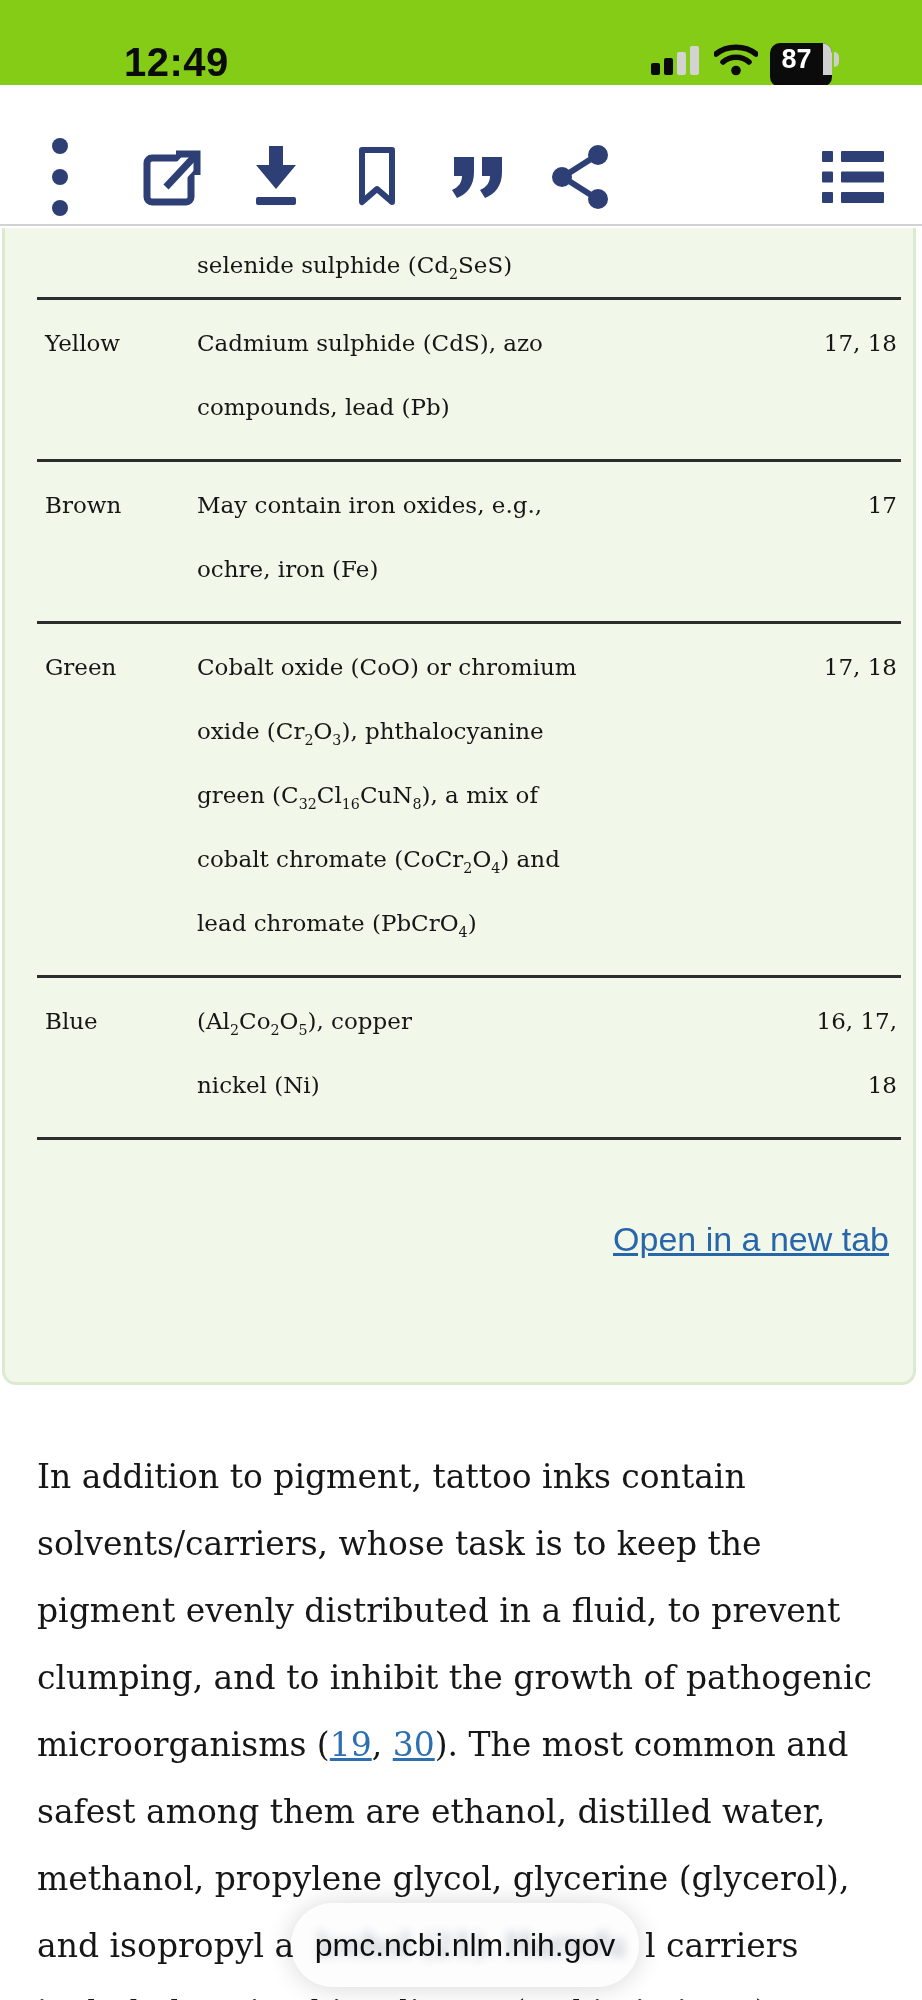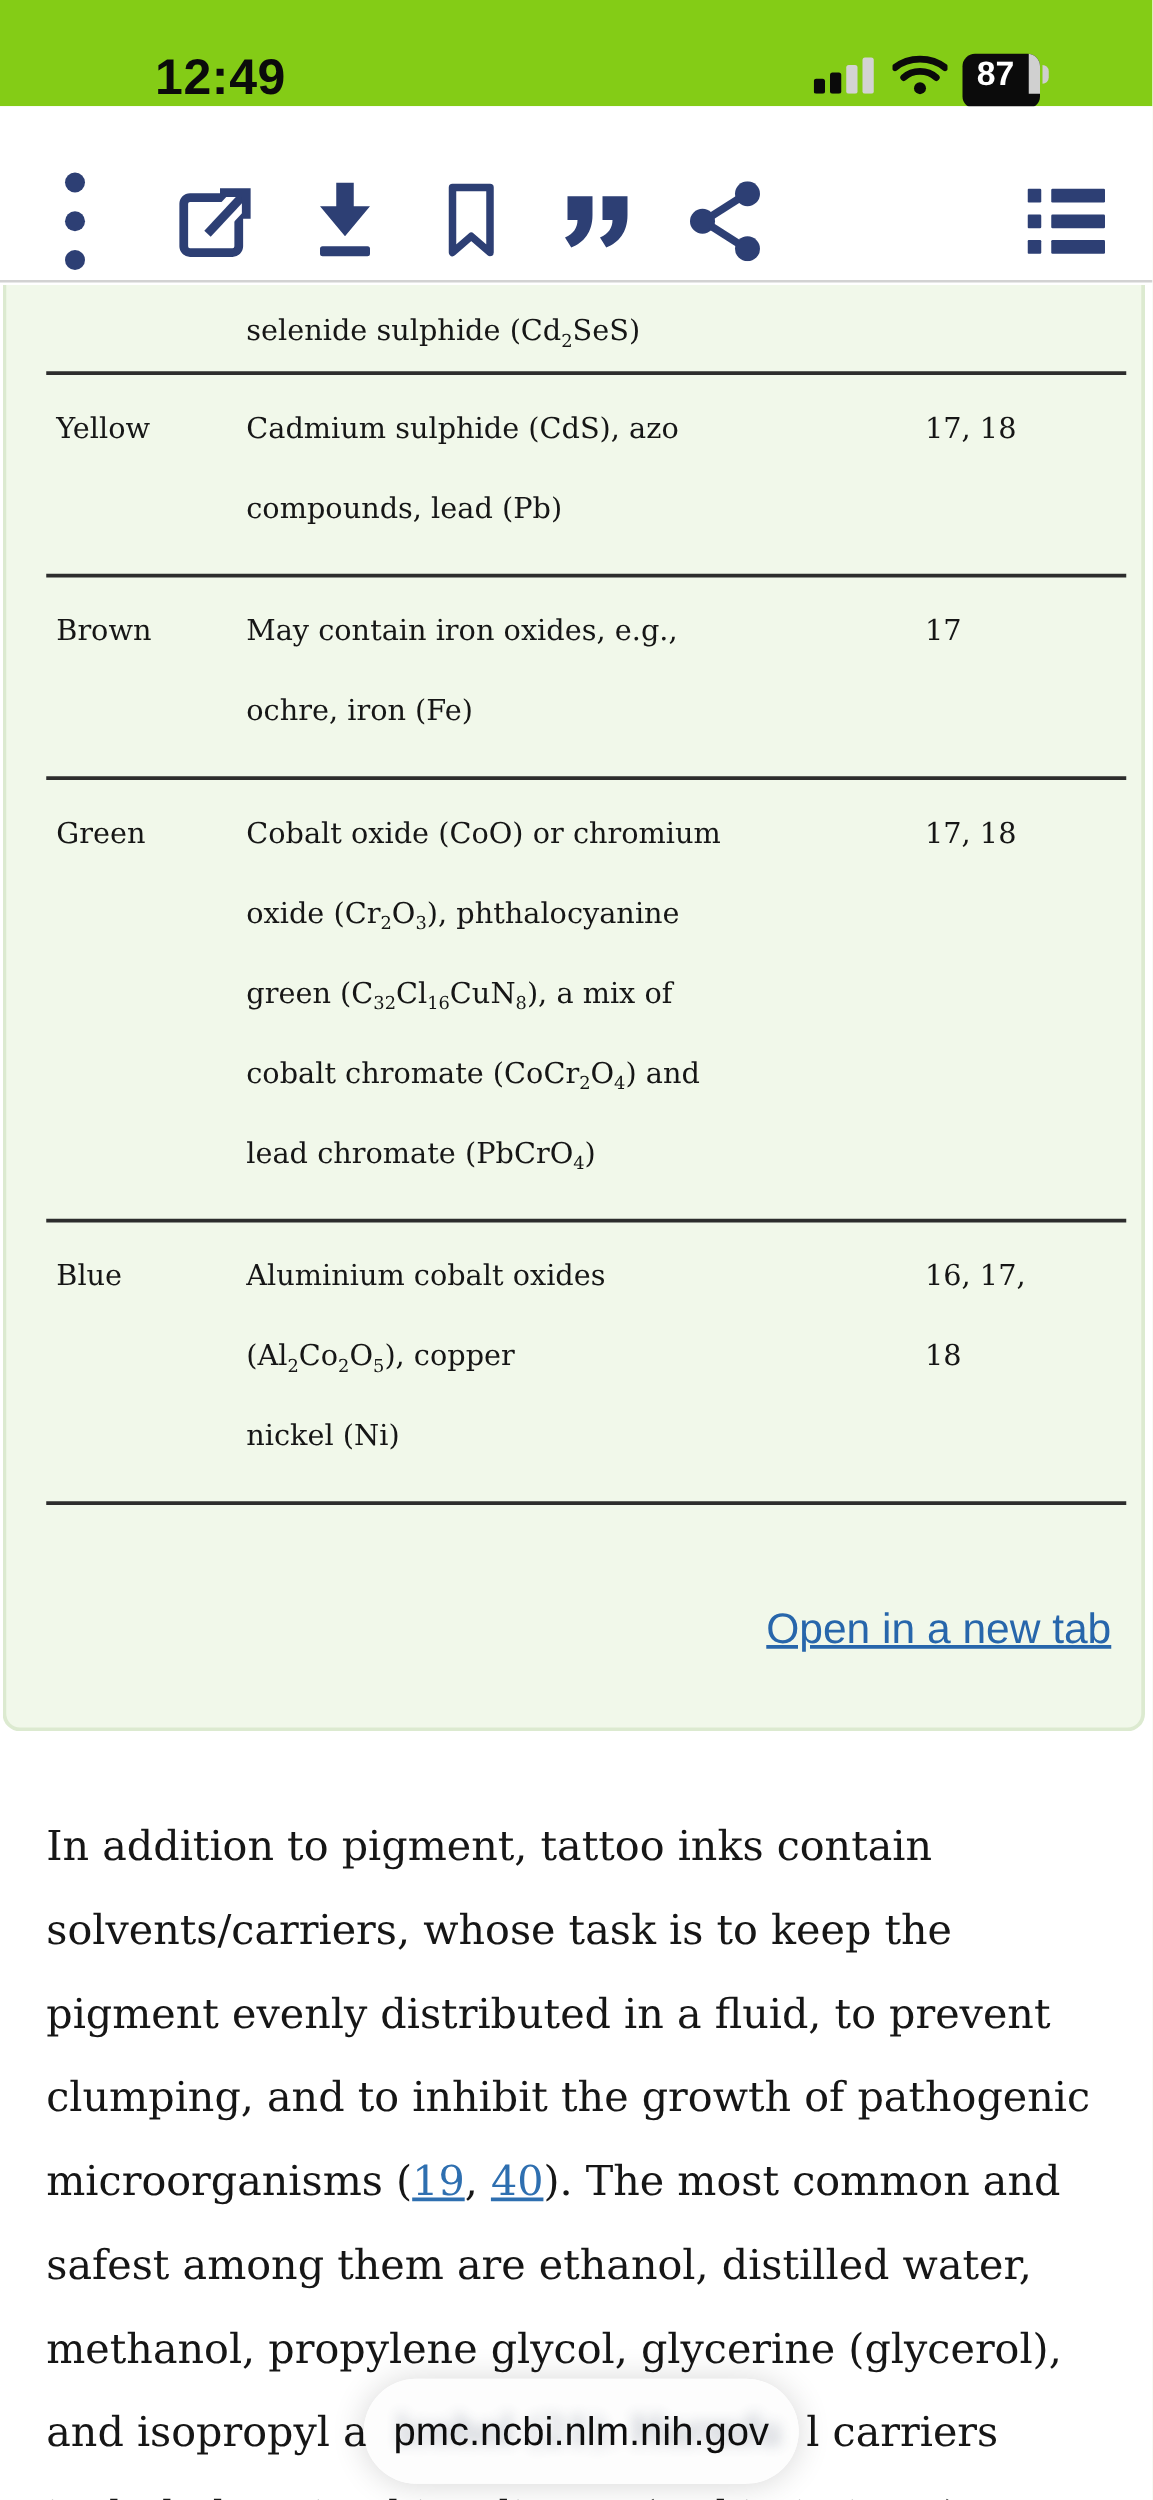--- a/index.html
+++ b/index.html
@@ -33,21 +33,21 @@
   .navy-fill{fill:var(--navy)} .navy-stroke{stroke:var(--navy);fill:none}
 
   
   .figure-box{position:absolute;top:228px;left:2px;width:914px;height:1157px;background:var(--table-bg);
               border:3px solid var(--box-border);border-top:none;border-radius:0 0 14px 14px;overflow:hidden}
   .tbl{margin:11px 12px 0 32px;font-size:23px;line-height:64px}
   .trow{display:grid;grid-template-columns:160px 543px 1fr;border-bottom:3px solid var(--rule);
         padding:11px 0 20px}
   .trow.partial{padding:0 0 6px;line-height:52px}
   .trow .c1{padding-left:8px}
-  .trow .c3{text-align:left;padding-right:4px}
+  .trow .c3{text-align:right;padding-right:4px}
   sub{font-size:.62em;line-height:0}
   .link-row{padding:80px 24px 0 0;text-align:right}
   a.open-link{font:400 34px "Liberation Sans",sans-serif;color:var(--link);
               text-decoration:underline;cursor:pointer}
 
   
   .para{position:absolute;top:1443px;left:0;width:922px;font-size:33px}
   .pline{position:relative;height:67px;line-height:67px;padding-left:37px;white-space:nowrap}
   .pline .abs-seg{position:absolute;top:0}
   a.ref{color:#2e6fb0;text-decoration:underline;cursor:pointer}
@@ -179,41 +179,40 @@
           <div>cobalt chromate (CoCr<sub>2</sub>O<sub>4</sub>) and</div>
           <div>lead chromate (PbCrO<sub>4</sub>)</div>
         </div>
         <div class="c3">
           <div>17, 18</div>
         </div>
       </div>
       <div class="trow">
         <div class="c1">Blue</div>
         <div class="c2">
-          <div>Aluminium cobalt oxides</div>
           <div>(Al<sub>2</sub>Co<sub>2</sub>O<sub>5</sub>), copper</div>
           <div>nickel (Ni)</div>
         </div>
         <div class="c3">
           <div>16, 17,</div>
           <div>18</div>
         </div>
       </div>
     </div>
   <div class="link-row">
     <a class="open-link">Open in a new tab</a>
   </div>
 </div>
 
 <div class="para">
     <div class="pline">In addition to pigment, tattoo inks contain</div>
     <div class="pline">solvents/carriers, whose task is to keep the</div>
     <div class="pline">pigment evenly distributed in a fluid, to prevent</div>
     <div class="pline">clumping, and to inhibit the growth of pathogenic</div>
-    <div class="pline"><span>microorganisms (</span><a class="ref" href="#">19</a><span>, </span><a class="ref" href="#">40</a><span>). The most common and</span></div>
+    <div class="pline"><span>microorganisms (</span><a class="ref" href="#">19</a><span>, </span><a class="ref" href="#">30</a><span>). The most common and</span></div>
     <div class="pline">safest among them are ethanol, distilled water,</div>
     <div class="pline">methanol, propylene glycol, glycerine (glycerol),</div>
     <div class="pline"><span>and isopropyl a</span><span class="abs-seg" style="left: 645px;">l carriers</span></div>
     <div class="pline">include benzisothiazolinone (a skin irritant)</div>
   </div>
 
 <div class="pill">
   <span class="ghost">lcohol (21). Harmfu</span>
   <span class="host">pmc.ncbi.nlm.nih.gov</span>
 </div>

